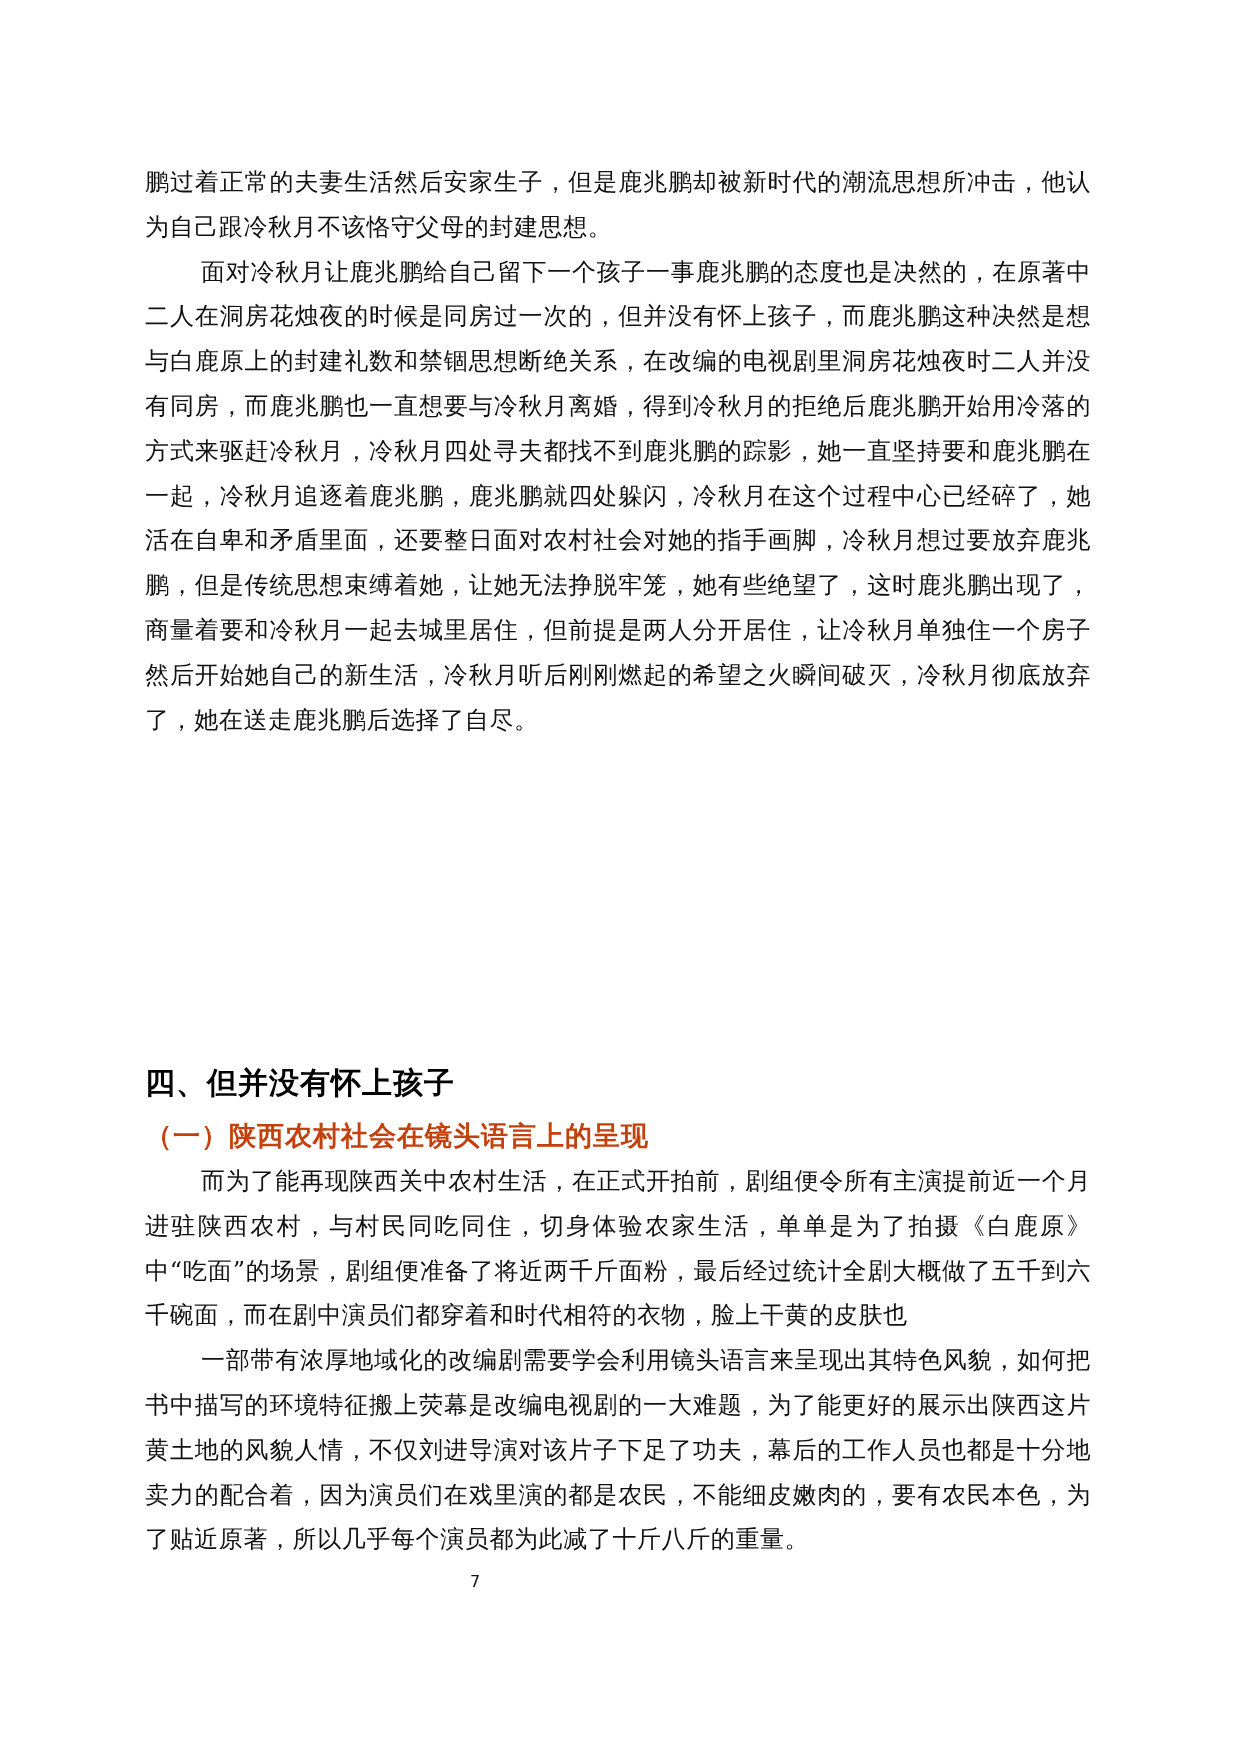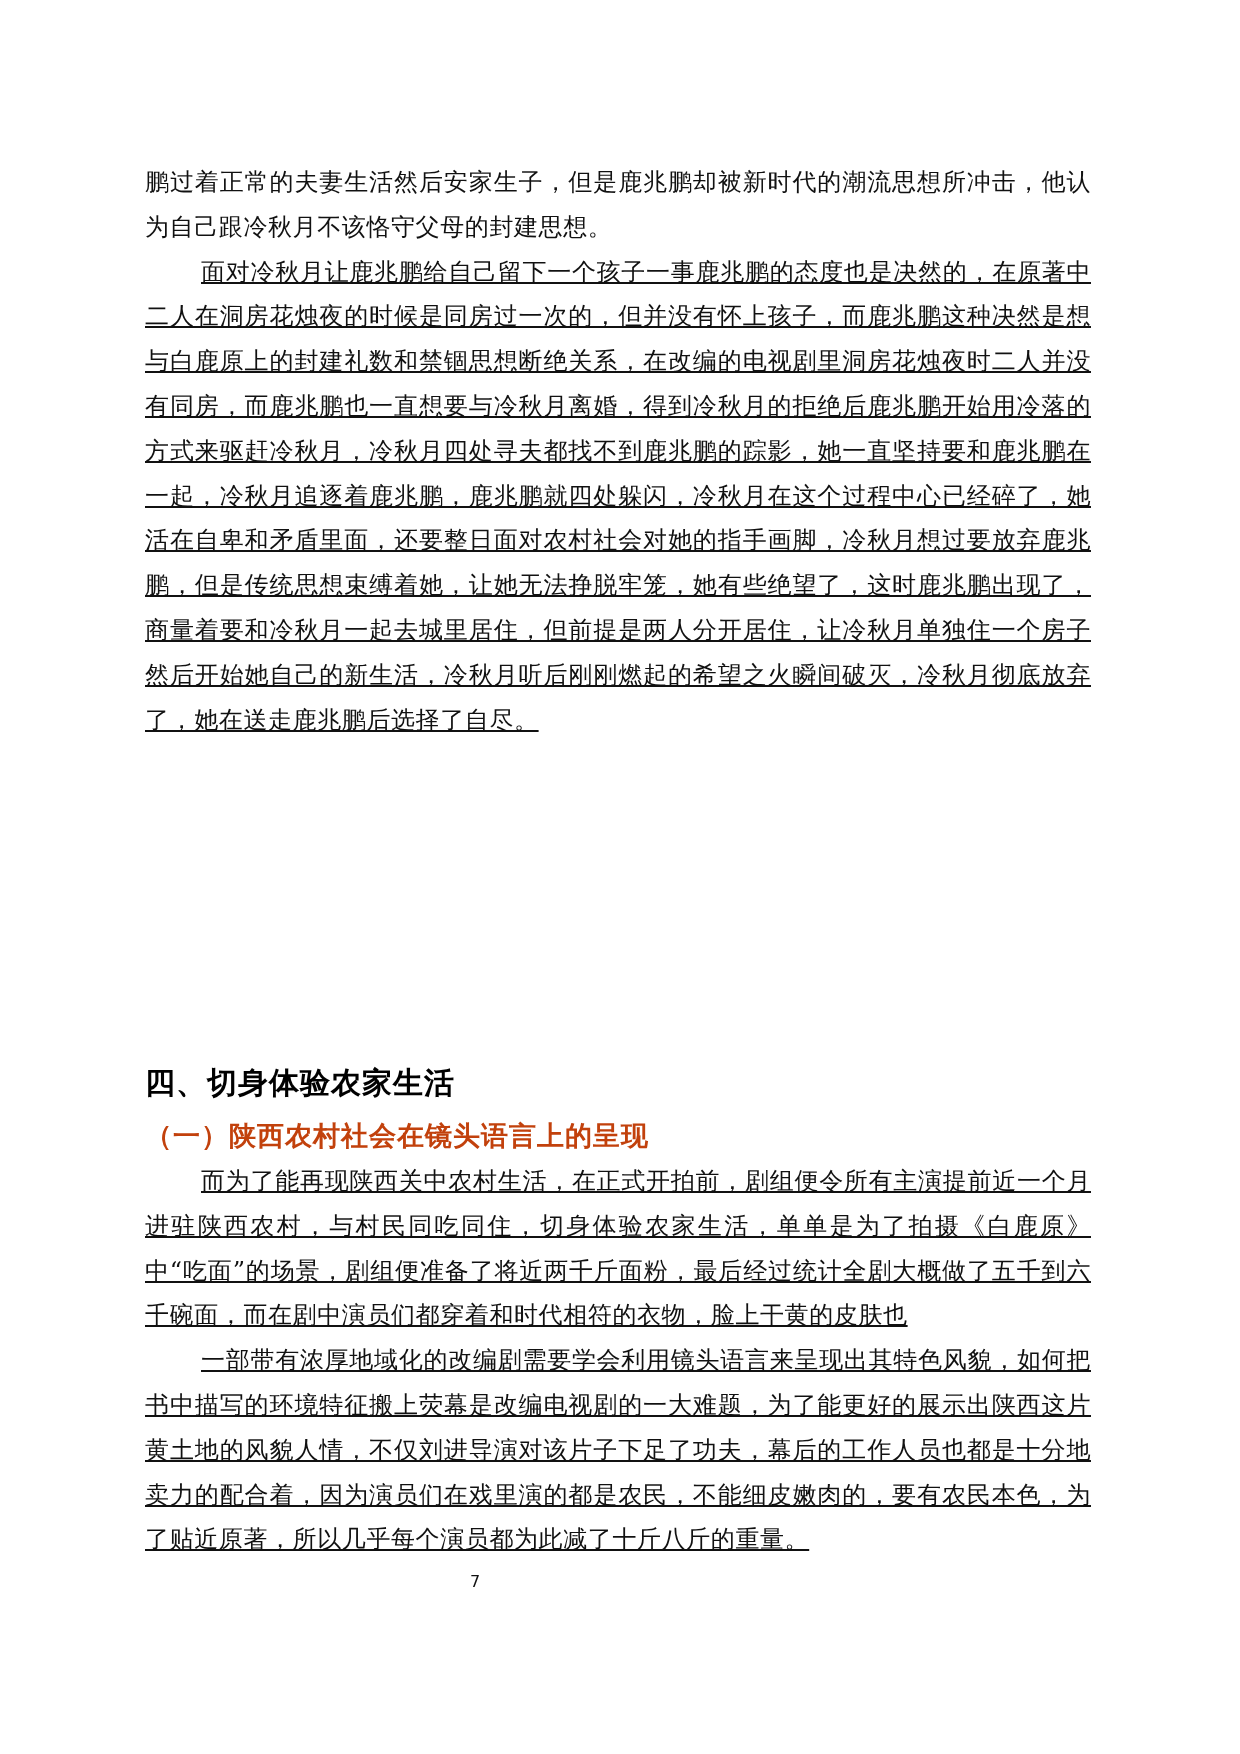--- a/index.html
+++ b/index.html
@@ -9,21 +9,21 @@
     background: #ffffff; color: #111111;
     font-family: "DejaVu Serif", "Liberation Serif", serif;
     border-radius: 31px;
   }
   .body-text {
     position: absolute; left: 145px; width: 946px;
     font-size: 24px; line-height: 44.8px; letter-spacing: 0.6px;
     text-align: justify; text-justify: inter-character;
   }
   .body-text p { margin: 0; }
-  .indent { text-indent: 56px; text-decoration: underline; }
+  .indent { text-indent: 56px; }
   .h1 {
     position: absolute; left: 145px; top: 1063px;
     font-family: "DejaVu Sans", "Liberation Sans", sans-serif;
     font-weight: bold; font-size: 30px; letter-spacing: 1px; color: #000;
   }
   .h2 {
     position: absolute; left: 145px; top: 1118px;
     font-family: "DejaVu Sans", "Liberation Sans", sans-serif;
     font-weight: bold; font-size: 27px; letter-spacing: 1px; color: #c2410c;
   }
@@ -36,21 +36,21 @@
 </head>
 <body>
 
 <div class="page">
 
   <div class="body-text" style="top:160px;">
     <p>鹏过着正常的夫妻生活然后安家生子，但是鹿兆鹏却被新时代的潮流思想所冲击，他认为自己跟冷秋月不该恪守父母的封建思想。</p>
     <p class="indent">面对冷秋月让鹿兆鹏给自己留下一个孩子一事鹿兆鹏的态度也是决然的，在原著中二人在洞房花烛夜的时候是同房过一次的，但并没有怀上孩子，而鹿兆鹏这种决然是想与白鹿原上的封建礼数和禁锢思想断绝关系，在改编的电视剧里洞房花烛夜时二人并没有同房，而鹿兆鹏也一直想要与冷秋月离婚，得到冷秋月的拒绝后鹿兆鹏开始用冷落的方式来驱赶冷秋月，冷秋月四处寻夫都找不到鹿兆鹏的踪影，她一直坚持要和鹿兆鹏在一起，冷秋月追逐着鹿兆鹏，鹿兆鹏就四处躲闪，冷秋月在这个过程中心已经碎了，她活在自卑和矛盾里面，还要整日面对农村社会对她的指手画脚，冷秋月想过要放弃鹿兆鹏，但是传统思想束缚着她，让她无法挣脱牢笼，她有些绝望了，这时鹿兆鹏出现了，商量着要和冷秋月一起去城里居住，但前提是两人分开居住，让冷秋月单独住一个房子然后开始她自己的新生活，冷秋月听后刚刚燃起的希望之火瞬间破灭，冷秋月彻底放弃了，她在送走鹿兆鹏后选择了自尽。</p>
   </div>
 
-  <div class="h1">四、切身体验农家生活</div>
+  <div class="h1">四、但并没有怀上孩子</div>
   <div class="h2">（一）陕西农村社会在镜头语言上的呈现</div>
 
   <div class="body-text" style="top:1159px;">
     <p class="indent">而为了能再现陕西关中农村生活，在正式开拍前，剧组便令所有主演提前近一个月进驻陕西农村，与村民同吃同住，切身体验农家生活，单单是为了拍摄《白鹿原》中“吃面”的场景，剧组便准备了将近两千斤面粉，最后经过统计全剧大概做了五千到六千碗面，而在剧中演员们都穿着和时代相符的衣物，脸上干黄的皮肤也</p>
     <p class="indent">一部带有浓厚地域化的改编剧需要学会利用镜头语言来呈现出其特色风貌，如何把书中描写的环境特征搬上荧幕是改编电视剧的一大难题，为了能更好的展示出陕西这片黄土地的风貌人情，不仅刘进导演对该片子下足了功夫，幕后的工作人员也都是十分地卖力的配合着，因为演员们在戏里演的都是农民，不能细皮嫩肉的，要有农民本色，为了贴近原著，所以几乎每个演员都为此减了十斤八斤的重量。</p>
   </div>
 
   <div class="page-number">7</div>
 </div>
 

